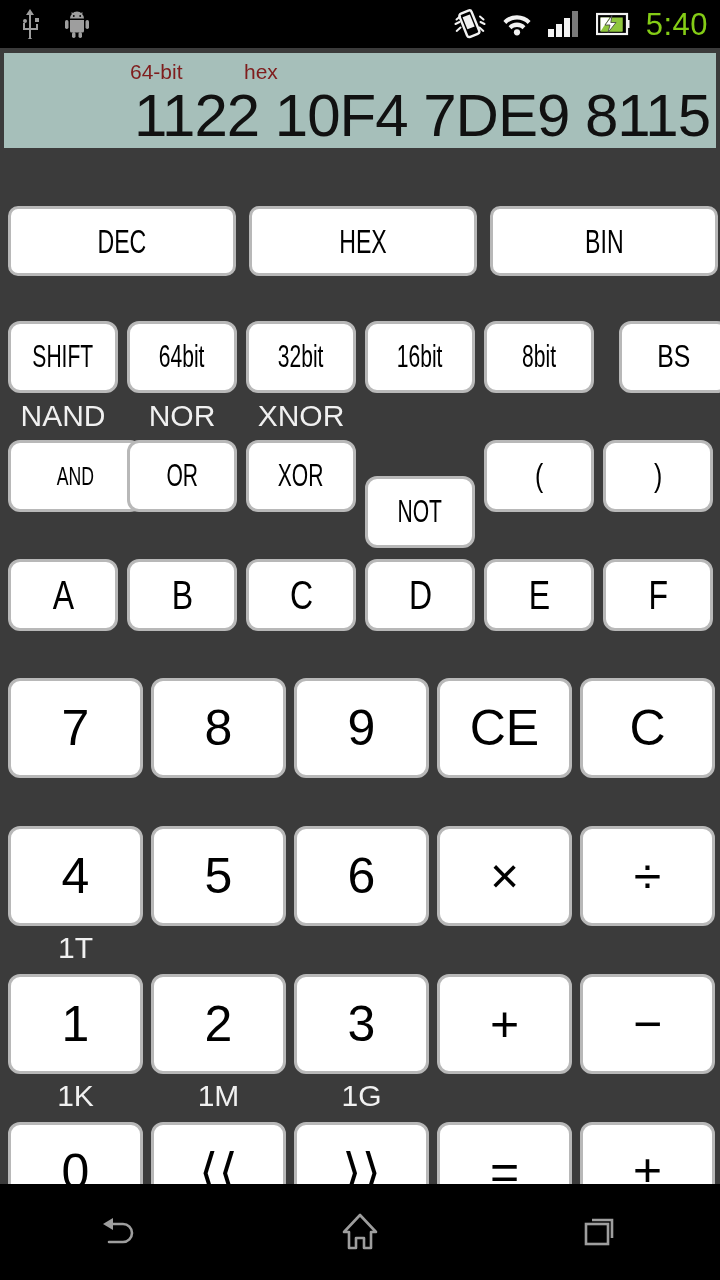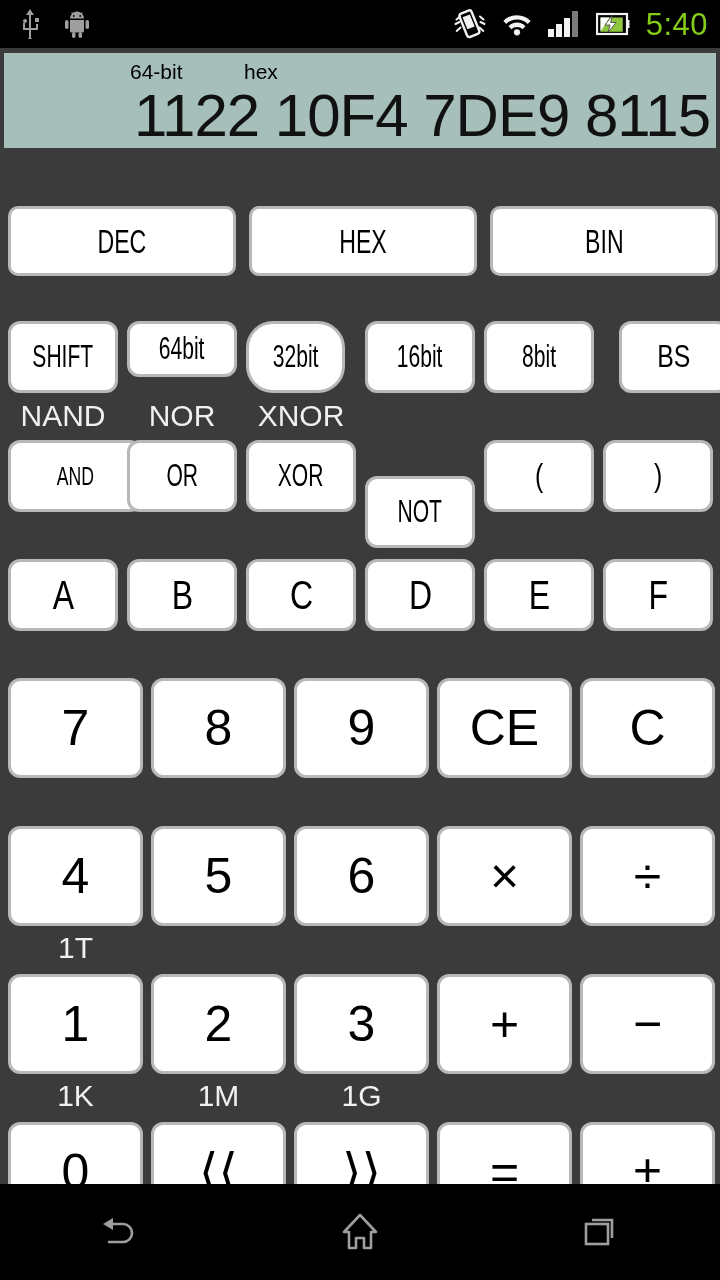--- a/index.html
+++ b/index.html
@@ -66,21 +66,21 @@
     overflow: hidden;
   }
   .display-tags {
     position: absolute;
     left: 0; top: 6px;
     width: 100%;
     height: 26px;
   }
   .display-tag {
     position: absolute;
-    color: #000000;
+    color: #7f1d1d;
     font-size: 21px;
     line-height: 26px;
     font-family: "Liberation Sans", sans-serif;
   }
   .tag-bits { left: 126px; }
   .tag-base { left: 240px; }
   .display-value {
     position: absolute;
     right: 6px;
     bottom: 1px;
@@ -234,24 +234,24 @@
       </div>
       <div class="key" style="left: 249px; top: 158px; width: 228px; height: 70px; border-radius: 10px; font-size: 34px;">
         <span class="glyph-squish">HEX</span>
       </div>
       <div class="key" style="left: 490px; top: 158px; width: 228px; height: 70px; border-radius: 10px; font-size: 34px;">
         <span class="glyph-squish">BIN</span>
       </div>
       <div class="key" style="left: 8px; top: 273px; width: 110px; height: 72px; font-size: 31px;">
         <span class="glyph-squish">SHIFT</span>
       </div>
-      <div class="key" style="left: 127px; top: 273px; width: 110px; height: 56px; font-size: 31px;">
+      <div class="key" style="left: 127px; top: 273px; width: 110px; height: 72px; font-size: 31px;">
         <span class="glyph-squish">64bit</span>
       </div>
-      <div class="key" style="left: 246px; top: 273px; width: 99px; height: 72px; font-size: 31px; border-radius: 27px;">
+      <div class="key" style="left: 246px; top: 273px; width: 110px; height: 72px; font-size: 31px;">
         <span class="glyph-squish">32bit</span>
       </div>
       <div class="key" style="left: 365px; top: 273px; width: 110px; height: 72px; font-size: 31px;">
         <span class="glyph-squish">16bit</span>
       </div>
       <div class="key" style="left: 484px; top: 273px; width: 110px; height: 72px; font-size: 31px;">
         <span class="glyph-squish">8bit</span>
       </div>
       <div class="key" style="left: 603px; top: 273px; width: 110px; height: 72px; font-size: 31px; margin-left: 16px;">
         <span class="glyph-squish-mid">BS</span>

